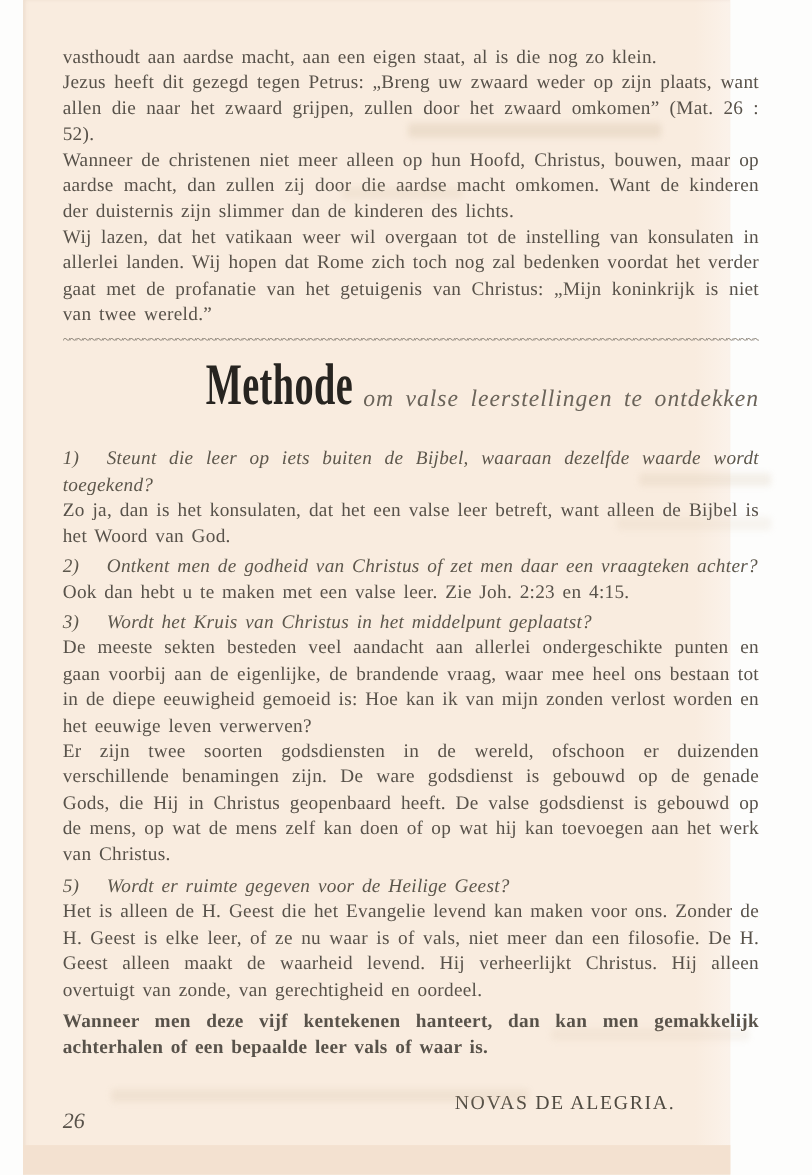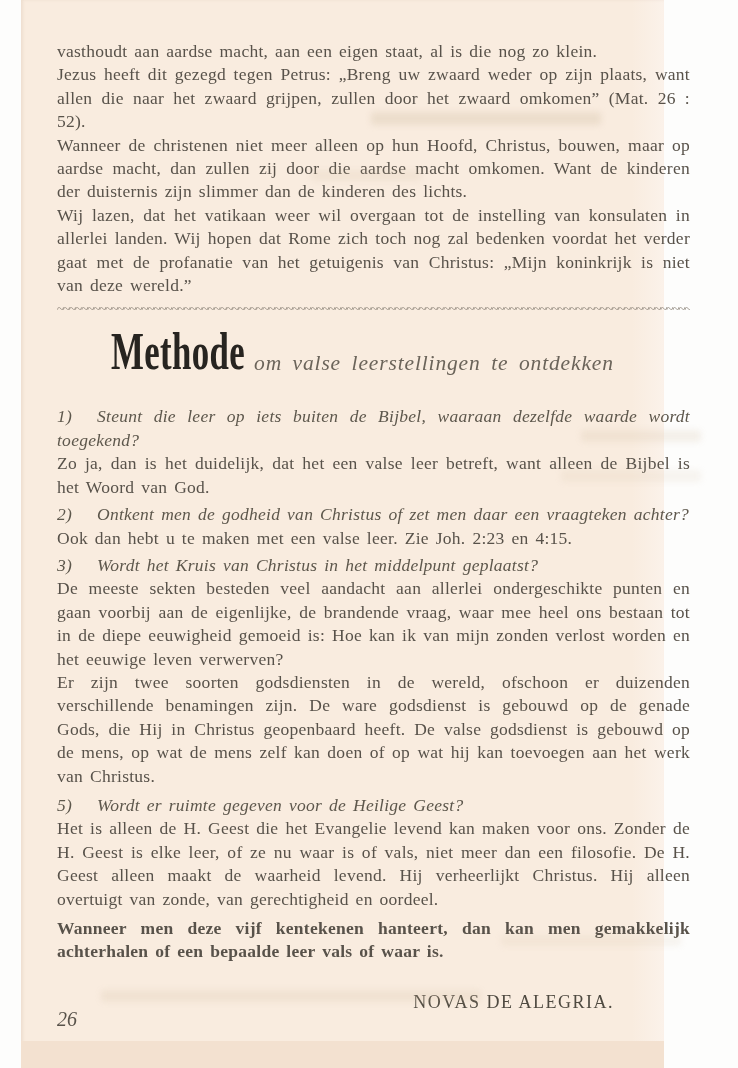--- a/index.html
+++ b/index.html
@@ -58,20 +58,21 @@
     letter-spacing: -1px;
     text-align: left;
   }
   .heading-row {
     margin-top: 12px;
     margin-left: 54px;
     height: 50px;
     display: flex;
     align-items: baseline;
     text-align: left;
+    justify-content: flex-end;
   }
   .heading-title {
     display: inline-block;
     font-weight: bold;
     font-size: 47px;
     line-height: 50px;
     color: #272420;
     transform: scale(0.74, 1.14);
     transform-origin: left bottom;
     letter-spacing: 0.5px;
@@ -135,31 +136,31 @@
 </head>
 <body>
 
 <div class="scan-wrap">
   <div class="page">
 
     <div class="content">
       <p>vasthoudt aan aardse macht, aan een eigen staat, al is die nog zo klein.</p>
       <p>Jezus heeft dit gezegd tegen Petrus: „Breng uw zwaard weder op zijn plaats, want allen die naar het zwaard grijpen, zullen door het zwaard omkomen” (Mat. 26 : 52).</p>
       <p>Wanneer de christenen niet meer alleen op hun Hoofd, Christus, bouwen, maar op aardse macht, dan zullen zij door die aardse macht omkomen. Want de kinderen der duisternis zijn slimmer dan de kinderen des lichts.</p>
-      <p>Wij lazen, dat het vatikaan weer wil overgaan tot de instelling van konsulaten in allerlei landen. Wij hopen dat Rome zich toch nog zal bedenken voordat het verder gaat met de profanatie van het getuigenis van Christus: „Mijn koninkrijk is niet van deze wereld.”</p>
+      <p>Wij lazen, dat het vatikaan weer wil overgaan tot de instelling van konsulaten in allerlei landen. Wij hopen dat Rome zich toch nog zal bedenken voordat het verder gaat met de profanatie van het getuigenis van Christus: „Mijn koninkrijk is niet van twee wereld.”</p>
 
       <div class="divider">~~~~~~~~~~~~~~~~~~~~~~~~~~~~~~~~~~~~~~~~~~~~~~~~~~~~~~~~~~~~~~~~~~~~~~~~~~~~~~~~~~~~~~~~~~~~~~~~~~~~~~~~~~~~~~~~~~~~~~~~~~~~~~~~~~~~~~~~~~~~~~~~~~~~~~~~~~~~~~</div>
 
       <div class="heading-row">
         <span class="heading-title">Methode</span>
         <span class="heading-subtitle">om valse leerstellingen te ontdekken</span>
       </div>
 
       <p class="question q1"><span class="qnum">1)</span><span>Steunt die leer op iets buiten de Bijbel, waaraan dezelfde waarde wordt toegekend?</span></p>
-      <p>Zo ja, dan is het duidelijk, dat het een valse leer betreft, want alleen de Bijbel is het Woord van God.</p>
+      <p>Zo ja, dan is het konsulaten, dat het een valse leer betreft, want alleen de Bijbel is het Woord van God.</p>
 
       <p class="question q2"><span class="qnum">2)</span><span>Ontkent men de godheid van Christus of zet men daar een vraagteken achter?</span></p>
       <p>Ook dan hebt u te maken met een valse leer. Zie Joh. 2:23 en 4:15.</p>
 
       <p class="question q3"><span class="qnum">3)</span><span>Wordt het Kruis van Christus in het middelpunt geplaatst?</span></p>
       <p>De meeste sekten besteden veel aandacht aan allerlei ondergeschikte punten en gaan voorbij aan de eigenlijke, de brandende vraag, waar mee heel ons bestaan tot in de diepe eeuwigheid gemoeid is: Hoe kan ik van mijn zonden verlost worden en het eeuwige leven verwerven?</p>
 
       <p>Er zijn twee soorten godsdiensten in de wereld, ofschoon er duizenden verschillende benamingen zijn. De ware godsdienst is gebouwd op de genade Gods, die Hij in Christus geopenbaard heeft. De valse godsdienst is gebouwd op de mens, op wat de mens zelf kan doen of op wat hij kan toevoegen aan het werk van Christus.</p>
 
       <p class="question q5"><span class="qnum">5)</span><span>Wordt er ruimte gegeven voor de Heilige Geest?</span></p>

